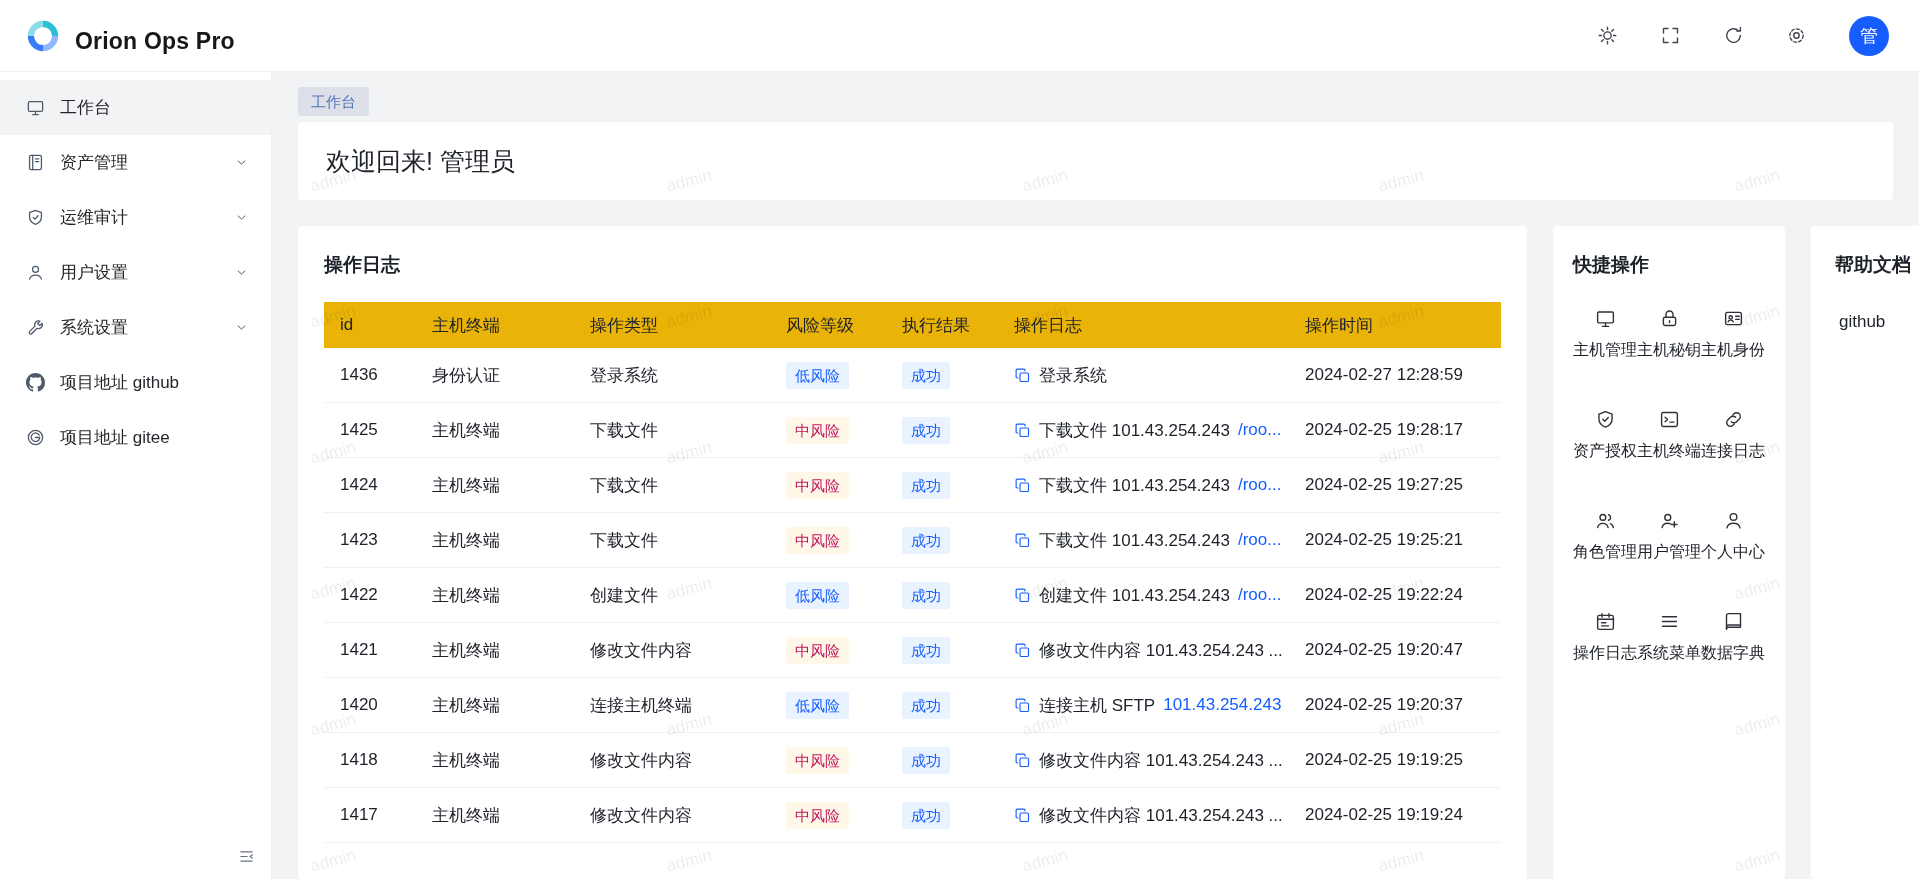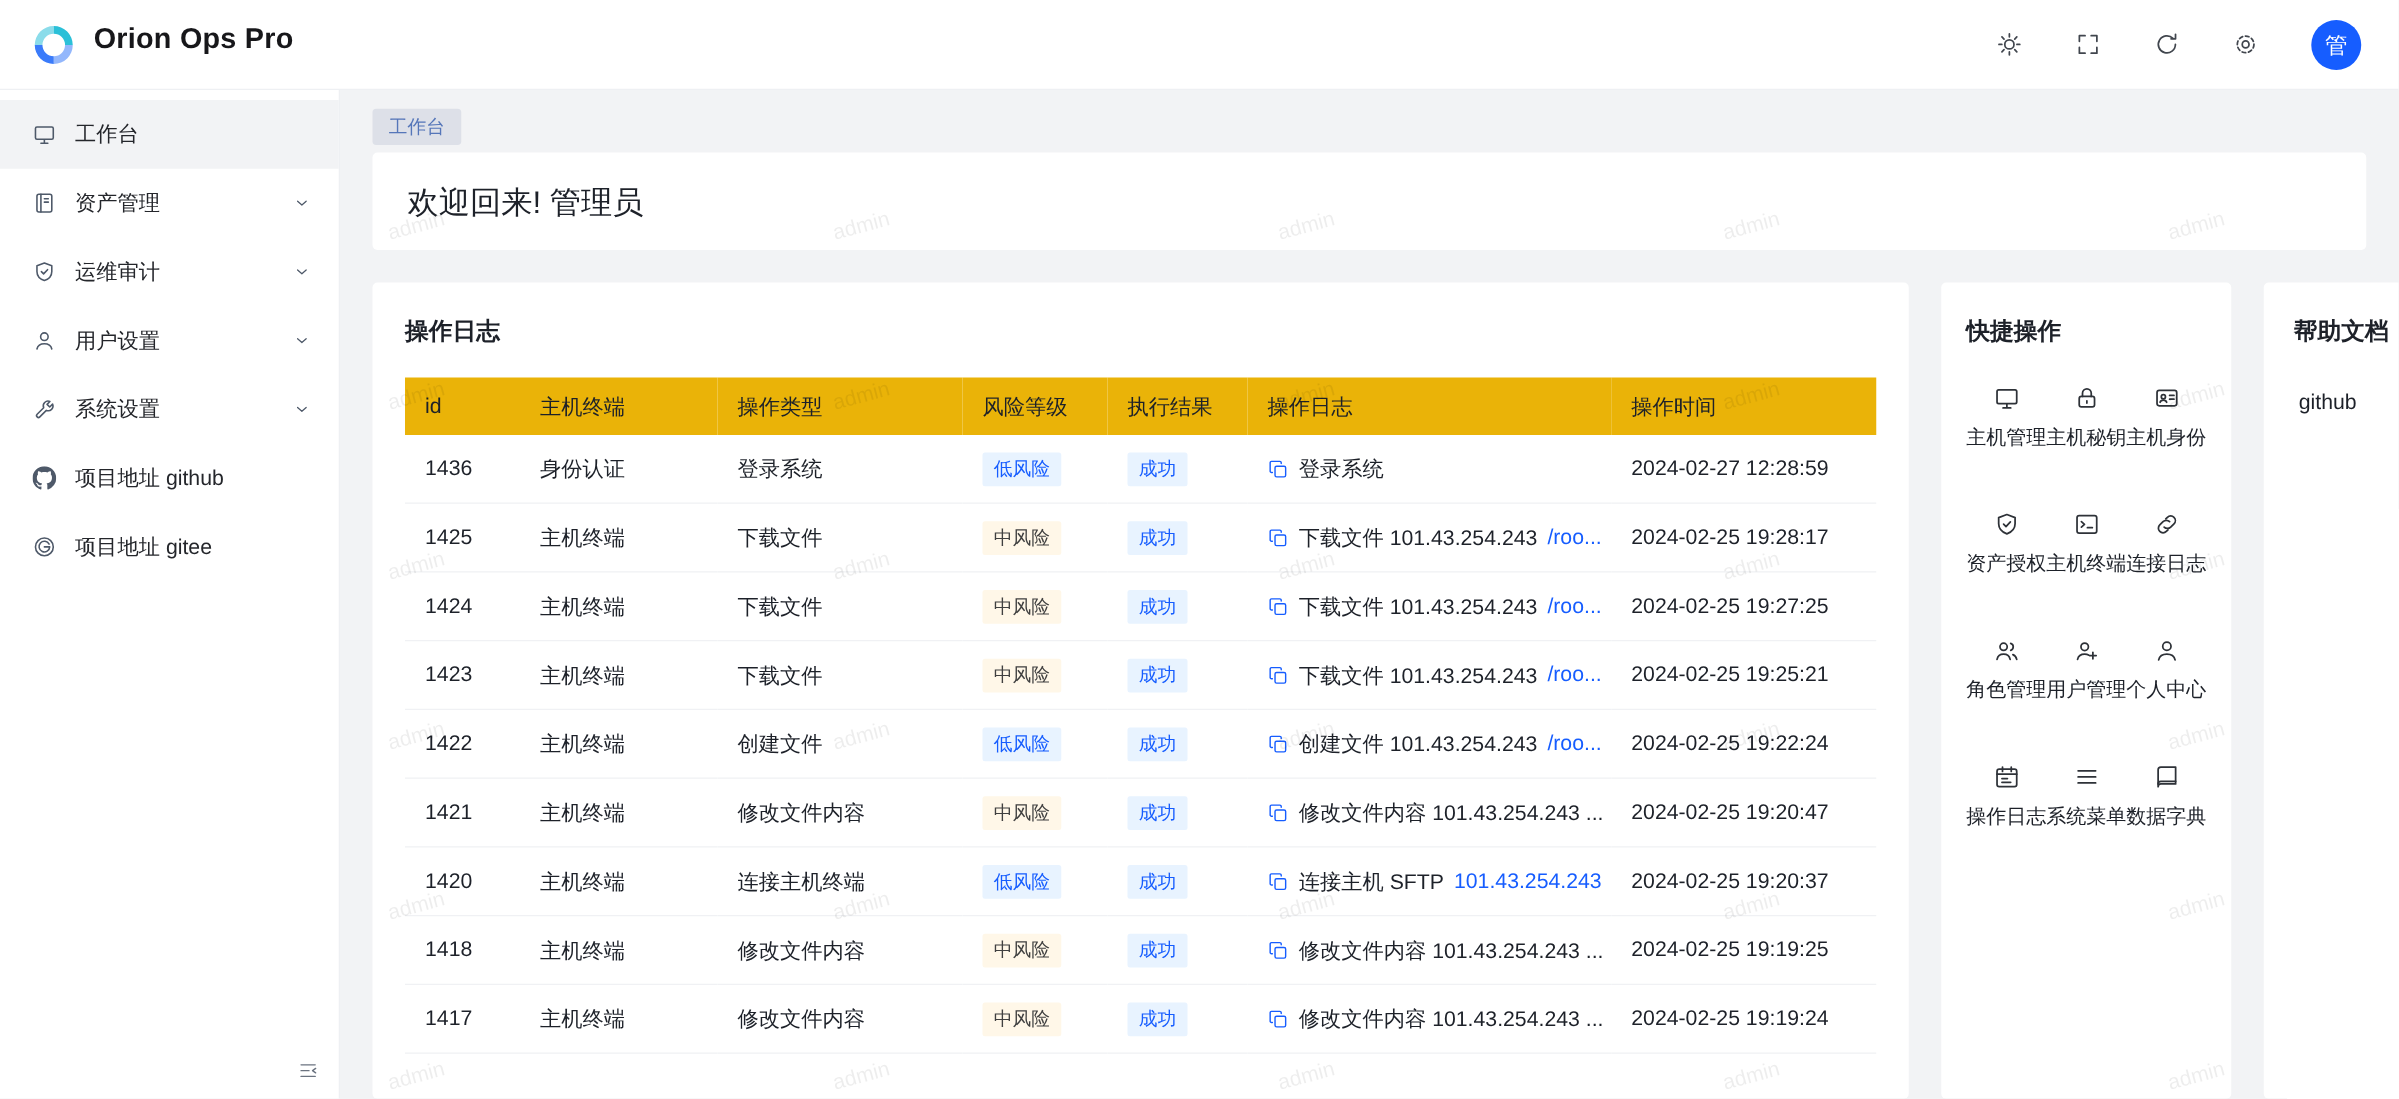--- a/index.html
+++ b/index.html
@@ -3,21 +3,21 @@
 <meta charset="utf-8">
 <style>
   *{margin:0;padding:0;box-sizing:border-box}
   html,body{width:1919px;height:879px;overflow:hidden;background:#f2f3f5;
     font-family:"Liberation Sans","DejaVu Sans",sans-serif;color:#1d2129;font-size:17px}
   .app{width:100%;height:100%;display:flex;flex-direction:column}
 
   
   .topbar{height:72px;background:#fff;display:flex;align-items:center;justify-content:space-between;
     padding:0 30px 0 24px;flex:none;border-bottom:1px solid #eef0f3;position:relative;z-index:20}
-  .logo{display:flex;align-items:flex-start;gap:13px}
+  .logo{display:flex;align-items:flex-end;gap:13px}
   .app-title{font-size:23px;font-weight:600;color:#17171a;letter-spacing:.2px}
   .topbar-actions{display:flex;align-items:center;gap:42px}
   .hbtn{color:#41464e;cursor:pointer;display:flex;align-items:center}
   .avatar{width:40px;height:40px;border-radius:50%;background:#165dff;color:#fff;display:flex;
     align-items:center;justify-content:center;font-size:18px;cursor:pointer;flex:none}
 
   
   .body-row{flex:1;display:flex;min-height:0}
   .sidebar{width:272px;background:#fff;flex:none;position:relative;padding-top:8px;border-right:1px solid #eef0f3}
   .side-item{height:55px;display:flex;align-items:center;gap:15px;padding:0 22px 0 26px;
@@ -42,21 +42,21 @@
   .log-card .card-title{margin-bottom:24px}
 
   table{width:100%;border-collapse:collapse;table-layout:fixed}
   th{background:#eab308;text-align:left;font-weight:500;font-size:17px;color:#1d2129;height:46px;
     padding:0 16px;white-space:nowrap}
   td{height:54px;padding:0 16px;font-size:17px;color:#1d2129;border-bottom:1px solid #f0f1f4;
     white-space:nowrap;overflow:hidden}
   th.right,td.right{text-align:left}
   .badge{display:inline-block;font-size:15px;line-height:1;padding:6px 9px;border-radius:2px}
   .badge.low,.badge.success{background:#e8f3ff;color:#165dff}
-  .badge.medium{background:#fff7e8;color:#404040}
+  .badge.medium{background:#fff7e8;color:#be185d}
   .logcell{display:flex;align-items:center;gap:8px;height:54px}
   .copy-btn{color:#165dff;display:flex;flex:none;cursor:pointer}
   .loglink{color:#165dff;text-decoration:none;cursor:pointer}
 
   .right-col{width:340px;flex:none;display:flex;flex-direction:row;gap:26px;min-height:0}
   .quick-card{flex:none;padding:26px 20px 38px}
   .qa-grid{display:grid;grid-template-columns:repeat(3,1fr);row-gap:48px;margin-top:30px}
   .qa-item{display:flex;flex-direction:column;align-items:center;gap:11px;cursor:pointer;color:#2e3238}
   .qa-label{font-size:16px;color:#1d2129;white-space:nowrap}
   .help-card{flex:1;min-height:0;padding:26px 24px}

